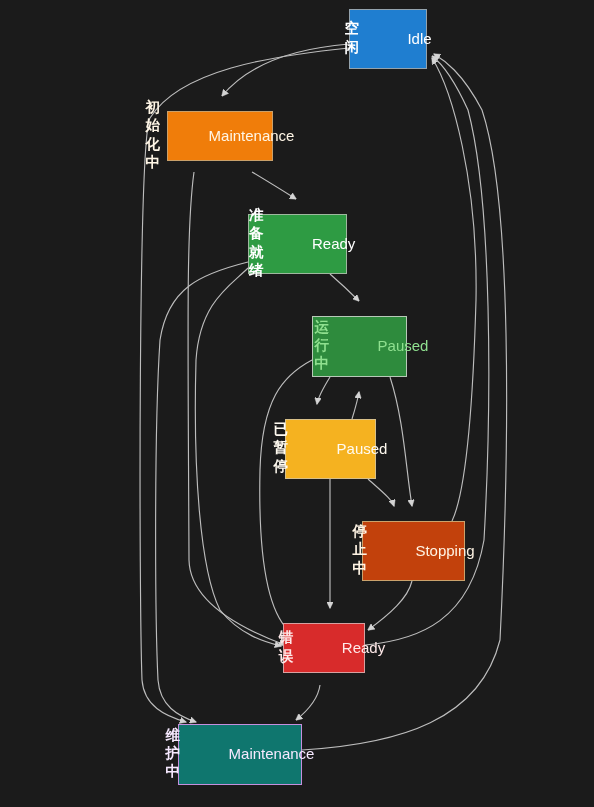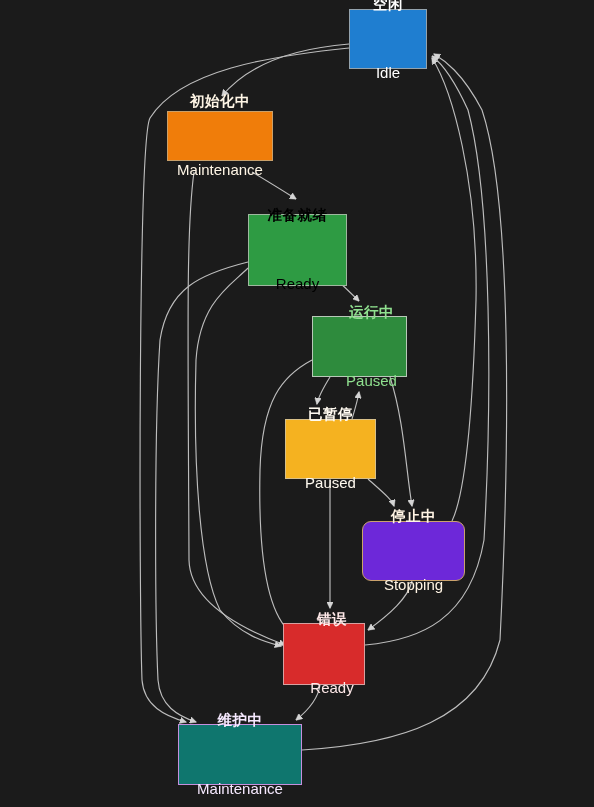--- a/index.html
+++ b/index.html
@@ -28,21 +28,21 @@
   }
   .edge-path {
     fill: none;
     stroke: #bdbdbd;
     stroke-width: 1.15;
   }
   .node {
     position: absolute;
     box-sizing: border-box;
     display: flex;
-    flex-direction: column;
+    flex-direction: row;
     align-items: center;
     justify-content: center;
     border-style: solid;
     border-width: 1px;
     text-align: center;
     line-height: 1.25;
     gap: 48px;
   }
   .node-label-cn {
     font-size: 14.5px;
@@ -90,37 +90,37 @@
 
   <div id="nodes-layer">
       <div class="node" style="left: 349px; top: 9px; width: 78px; height: 60px; background: rgb(31, 126, 208); border-color: rgb(148, 163, 173); color: rgb(255, 255, 255);">
         <div class="node-label-cn">空闲</div>
         <div class="node-label-en">Idle</div>
       </div>
       <div class="node" style="left: 167px; top: 111px; width: 106px; height: 50px; background: rgb(240, 125, 10); border-color: rgb(201, 160, 106); color: rgb(255, 246, 230);">
         <div class="node-label-cn">初始化中</div>
         <div class="node-label-en">Maintenance</div>
       </div>
-      <div class="node" style="left: 248px; top: 214px; width: 99px; height: 72px; background: rgb(46, 155, 67); border-color: rgb(159, 184, 159); color: #000000;">
+      <div class="node" style="left: 248px; top: 214px; width: 99px; height: 60px; background: rgb(46, 155, 67); border-color: rgb(159, 184, 159); color: #ffffff; justify-content: space-between;">
         <div class="node-label-cn">准备就绪</div>
         <div class="node-label-en">Ready</div>
       </div>
       <div class="node" style="left: 312px; top: 316px; width: 95px; height: 61px; background: rgb(46, 139, 61); border-color: rgb(184, 201, 184); color: rgb(143, 224, 143); padding-left: 24px;">
         <div class="node-label-cn">运行中</div>
         <div class="node-label-en">Paused</div>
       </div>
       <div class="node" style="left: 285px; top: 419px; width: 91px; height: 60px; background: rgb(245, 178, 32); border-color: rgb(216, 192, 137); color: rgb(255, 250, 240); align-items: center;">
         <div class="node-label-cn">已暂停</div>
         <div class="node-label-en">Paused</div>
       </div>
-      <div class="node" style="left: 362px; top: 521px; width: 103px; height: 60px; background: #6d28d9; border-color: rgb(202, 162, 108); color: rgb(255, 244, 228); border-radius: 9px;">
+      <div class="node" style="left: 362px; top: 521px; width: 103px; height: 60px; background: #c2410c; border-color: rgb(202, 162, 108); color: rgb(255, 244, 228);">
         <div class="node-label-cn">停止中</div>
         <div class="node-label-en">Stopping</div>
       </div>
-      <div class="node" style="left: 283px; top: 623px; width: 82px; height: 62px; background: rgb(216, 43, 43); border-color: rgb(216, 160, 160); color: rgb(255, 233, 233); padding-left: 16px;">
+      <div class="node" style="left: 283px; top: 623px; width: 82px; height: 50px; background: rgb(216, 43, 43); border-color: rgb(216, 160, 160); color: rgb(255, 233, 233); padding-left: 16px;">
         <div class="node-label-cn">错误</div>
         <div class="node-label-en">Ready</div>
       </div>
       <div class="node" style="left: 178px; top: 724px; width: 124px; height: 61px; background: #0f766e; border-color: rgb(197, 143, 221); color: rgb(246, 233, 255);">
         <div class="node-label-cn">维护中</div>
         <div class="node-label-en">Maintenance</div>
       </div>
     </div>
 
 </div>

